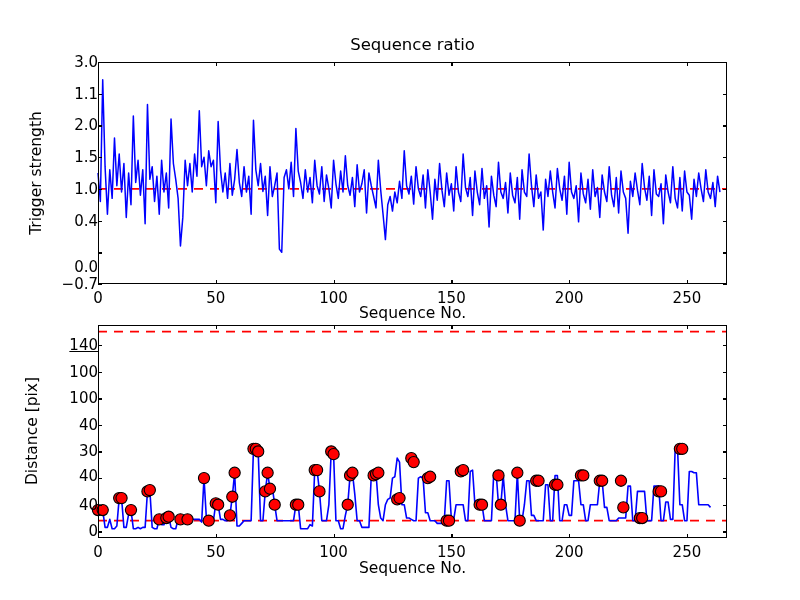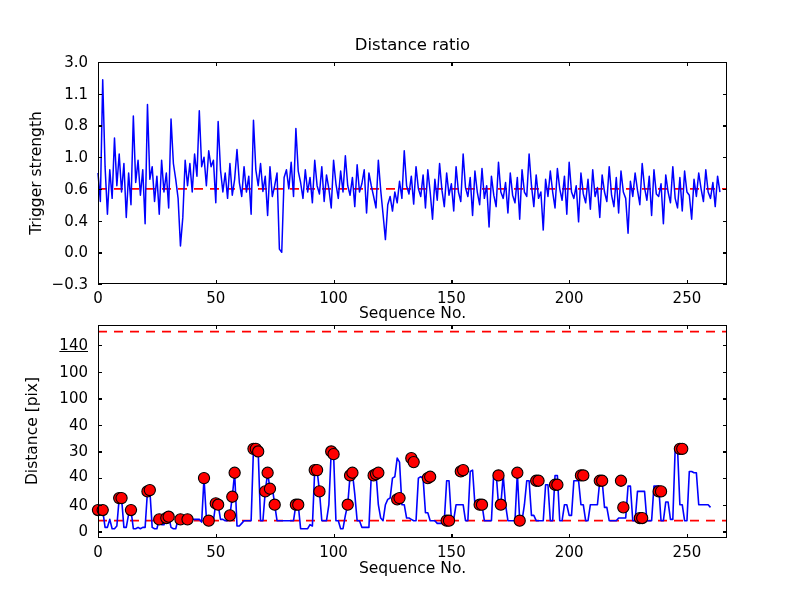--- a/index.html
+++ b/index.html
@@ -20,21 +20,21 @@
   .ylabel{
     position:absolute;transform-origin:center center;
     transform:rotate(-90deg);white-space:nowrap;
     font-size:15.5px;color:#000;
   }
   .xlabel{
     position:absolute;width:100%;text-align:center;
     font-size:15.5px;color:#000;white-space:nowrap;left:0;
   }
   .ytick{
-    position:absolute;right:100%;margin-right:10px;
+    position:absolute;right:100%;margin-right:0;
     font-size:15px;color:#000;white-space:nowrap;
     transform:translateY(-50%);text-align:right;
   }
   .xtick{
     position:absolute;top:100%;margin-top:5px;
     font-size:15px;color:#000;white-space:nowrap;
     transform:translateX(-50%);text-align:center;
   }
   .tickmark{position:absolute;background:#000;}
   .tick-y{width:4px;height:1.3px;left:0;}
@@ -42,53 +42,53 @@
   .tick-x{height:4px;width:1.3px;bottom:0;}
   .tick-x-t{height:4px;width:1.3px;top:0;}
 </style>
 </head>
 <body>
 
 <div id="figure">
 
   <div class="panel" id="panel-top" style="left:98px;top:62px;width:629px;height:222px;">
 
-    <div class="title">Distance ratio</div>
+    <div class="title">Sequence ratio</div>
 
     <div class="ylabel" id="ylabel-top" style="top: 111px; left: -124px; margin-top: -0.6em;">Trigger strength</div>
 
     <svg class="plot-svg" id="svg-top" width="629" height="222" viewBox="0 0 629 222" preserveAspectRatio="none">
       <g id="top-threshold-group">
           <line x1="0" x2="629" y1="126.85714285714286" y2="126.85714285714286" stroke="#ff0000" stroke-width="1.8" stroke-dasharray="9,7"></line>
         </g>
       <g id="top-series-group">
           <polyline points="0.00,111.00 2.36,139.54 4.71,17.76 7.07,104.66 9.42,152.23 11.78,107.83 14.13,136.37 16.49,76.11 18.85,123.69 21.20,91.97 23.56,130.03 25.91,101.49 28.27,155.40 30.63,111.00 32.98,142.71 35.34,53.91 37.69,120.51 40.05,98.31 42.40,133.20 44.76,107.83 47.12,161.74 49.47,42.50 51.83,117.34 54.18,104.66 56.54,139.54 58.90,114.17 61.25,152.23 63.61,98.31 65.96,130.03 68.32,111.00 70.67,145.89 73.03,57.09 75.39,101.49 77.74,117.34 80.10,136.37 82.45,183.94 84.81,155.40 87.16,98.31 89.52,123.69 91.88,101.49 94.23,130.03 96.59,91.97 98.94,114.17 101.30,48.84 103.66,104.66 106.01,95.14 108.37,123.69 110.72,88.80 113.08,104.66 115.43,98.31 117.79,140.81 120.15,59.62 122.50,107.83 124.86,130.03 127.21,111.00 129.57,136.37 131.93,101.49 134.28,133.20 136.64,117.34 138.99,87.53 141.35,120.51 143.70,134.47 146.06,104.66 148.42,130.03 150.77,114.17 153.13,152.23 155.48,58.35 157.84,107.83 160.19,123.69 162.55,101.49 164.91,129.39 167.26,114.17 169.62,153.50 171.97,104.66 174.33,134.47 176.69,123.69 179.04,111.00 181.40,187.11 183.75,190.29 186.11,115.44 188.46,107.83 190.82,126.86 193.18,100.22 195.53,134.47 197.89,66.60 200.24,109.10 202.60,120.51 204.96,136.37 207.31,107.83 209.67,130.03 212.02,115.44 214.38,140.81 216.73,98.31 219.09,123.69 221.45,131.93 223.80,104.66 226.16,139.54 228.51,112.90 230.87,126.86 233.22,145.89 235.58,98.31 237.94,121.78 240.29,136.37 242.65,109.10 245.00,130.03 247.36,93.87 249.72,123.69 252.07,133.20 254.43,115.44 256.78,144.62 259.14,102.75 261.49,130.03 263.85,121.78 266.21,107.83 268.56,150.96 270.92,111.00 273.27,123.69 275.63,134.47 277.99,145.89 280.34,98.31 282.70,128.13 285.05,152.23 287.41,177.60 289.76,142.71 292.12,134.47 294.48,149.06 296.83,130.03 299.19,140.81 301.54,119.25 303.90,136.37 306.25,88.80 308.61,123.69 310.97,131.93 313.32,114.17 315.68,142.08 318.03,104.66 320.39,126.86 322.75,134.47 325.10,112.90 327.46,145.89 329.81,107.83 332.17,130.03 334.52,157.30 336.88,117.34 339.24,138.27 341.59,101.49 343.95,128.13 346.30,144.62 348.66,111.00 351.01,133.20 353.37,121.78 355.73,149.06 358.08,104.66 360.44,130.03 362.79,139.54 365.15,91.97 367.51,125.59 369.86,134.47 372.22,115.44 374.57,153.50 376.93,109.10 379.28,130.03 381.64,142.71 384.00,106.56 386.35,136.37 388.71,123.69 391.06,164.91 393.42,114.17 395.78,133.20 398.13,144.62 400.49,100.22 402.84,130.03 405.20,136.37 407.55,120.51 409.91,150.96 412.27,111.00 414.62,133.20 416.98,140.81 419.33,115.44 421.69,157.30 424.04,107.83 426.40,130.03 428.76,134.47 431.11,91.97 433.47,123.69 435.82,144.62 438.18,112.90 440.54,136.37 442.89,130.03 445.25,168.09 447.60,117.34 449.96,134.47 452.31,109.10 454.67,130.03 457.03,145.89 459.38,106.56 461.74,126.86 464.09,138.27 466.45,114.17 468.81,152.23 471.16,100.22 473.52,130.03 475.87,136.37 478.23,123.69 480.58,159.84 482.94,111.00 485.30,131.93 487.65,140.81 490.01,117.34 492.36,147.15 494.72,107.83 497.07,134.47 499.43,125.59 501.79,155.40 504.14,112.90 506.50,130.03 508.85,139.54 511.21,104.66 513.57,133.20 515.92,144.62 518.28,115.44 520.63,150.96 522.99,109.10 525.34,130.03 527.70,136.37 530.06,171.26 532.41,119.25 534.77,134.47 537.12,111.00 539.48,128.13 541.84,142.71 544.19,101.49 546.55,125.59 548.90,138.27 551.26,114.17 553.61,153.50 555.97,107.83 558.33,131.93 560.68,134.47 563.04,121.78 565.39,161.74 567.75,112.90 570.10,130.03 572.46,140.81 574.82,104.66 577.17,136.37 579.53,145.89 581.88,115.44 584.24,149.06 586.60,109.10 588.95,130.03 591.31,133.20 593.66,157.30 596.02,117.34 598.37,134.47 600.73,111.00 603.09,126.86 605.44,139.54 607.80,107.83 610.15,130.03 612.51,136.37 614.87,120.51 617.22,144.62 619.58,114.17 621.93,130.03 624.29,NaN 626.64,NaN" fill="none" stroke="#0000ff" stroke-width="1.5" stroke-linejoin="round"></polyline>
         </g>
     </svg>
 
     <div class="axes-frame"></div>
     <div id="top-ticks">
         <div class="tickmark tick-y" style="top: 222px;"></div>
         <div class="tickmark tick-y-r" style="top: 222px;"></div>
-        <div class="ytick" style="top: 222px;">−0.3</div>
+        <div class="ytick" style="top: 222px;">−0.7</div>
         <div class="tickmark tick-y" style="top: 190.286px;"></div>
         <div class="tickmark tick-y-r" style="top: 190.286px;"></div>
-        <div class="ytick" style="top: 190px;">0.0</div>
+        <div class="ytick" style="top: 205px;">0.0</div>
         <div class="tickmark tick-y" style="top: 158.571px;"></div>
         <div class="tickmark tick-y-r" style="top: 158.571px;"></div>
         <div class="ytick" style="top: 158.571px;">0.4</div>
         <div class="tickmark tick-y" style="top: 126.857px;"></div>
         <div class="tickmark tick-y-r" style="top: 126.857px;"></div>
-        <div class="ytick" style="top: 126.857px;">0.6</div>
+        <div class="ytick" style="top: 126.857px;">1.0</div>
         <div class="tickmark tick-y" style="top: 95.1429px;"></div>
         <div class="tickmark tick-y-r" style="top: 95.1429px;"></div>
-        <div class="ytick" style="top: 95.1429px;">1.0</div>
+        <div class="ytick" style="top: 95.1429px;">1.5</div>
         <div class="tickmark tick-y" style="top: 63.4286px;"></div>
         <div class="tickmark tick-y-r" style="top: 63.4286px;"></div>
-        <div class="ytick" style="top: 63.4286px;">0.8</div>
+        <div class="ytick" style="top: 63.4286px;">2.0</div>
         <div class="tickmark tick-y" style="top: 31.7143px;"></div>
         <div class="tickmark tick-y-r" style="top: 31.7143px;"></div>
         <div class="ytick" style="top: 31.7143px;">1.1</div>
         <div class="tickmark tick-y" style="top: 0px;"></div>
         <div class="tickmark tick-y-r" style="top: 0px;"></div>
         <div class="ytick" style="top: 0px;">3.0</div>
         <div class="tickmark tick-x" style="left: 0px;"></div>
         <div class="tickmark tick-x-t" style="left: 0px;"></div>
         <div class="xtick" style="left: 0px;">0</div>
         <div class="tickmark tick-x" style="left: 117.79px;"></div>

